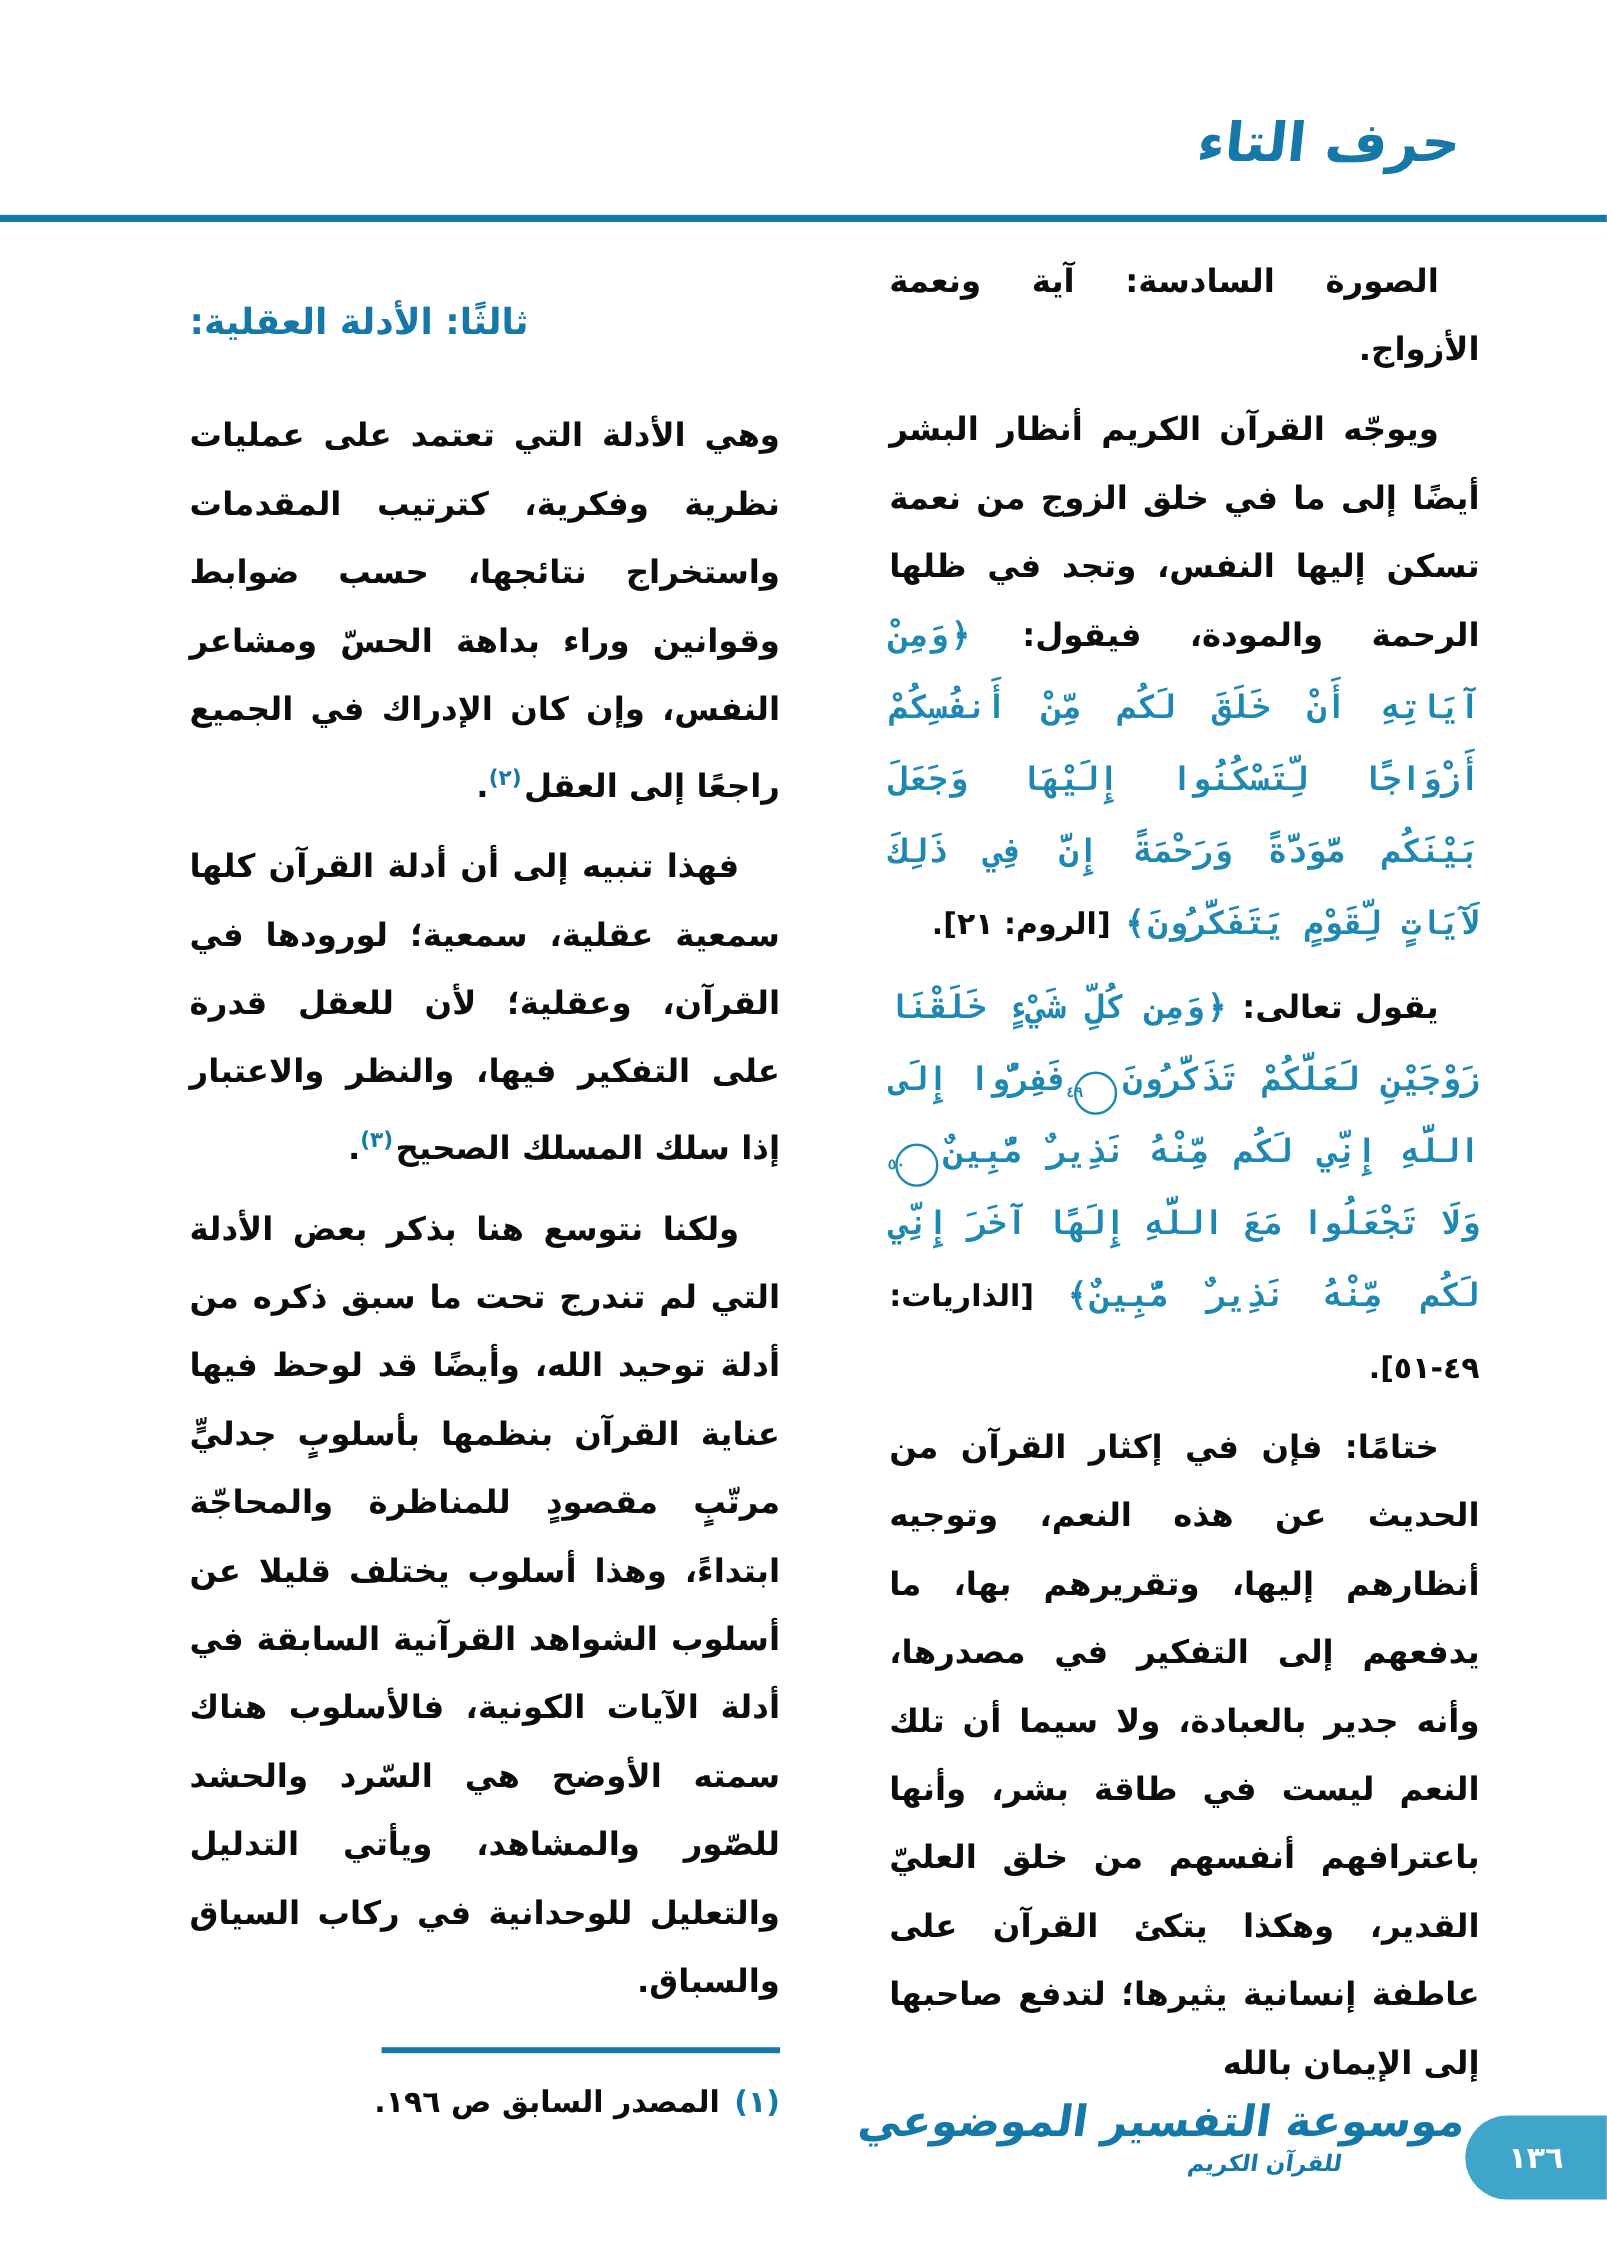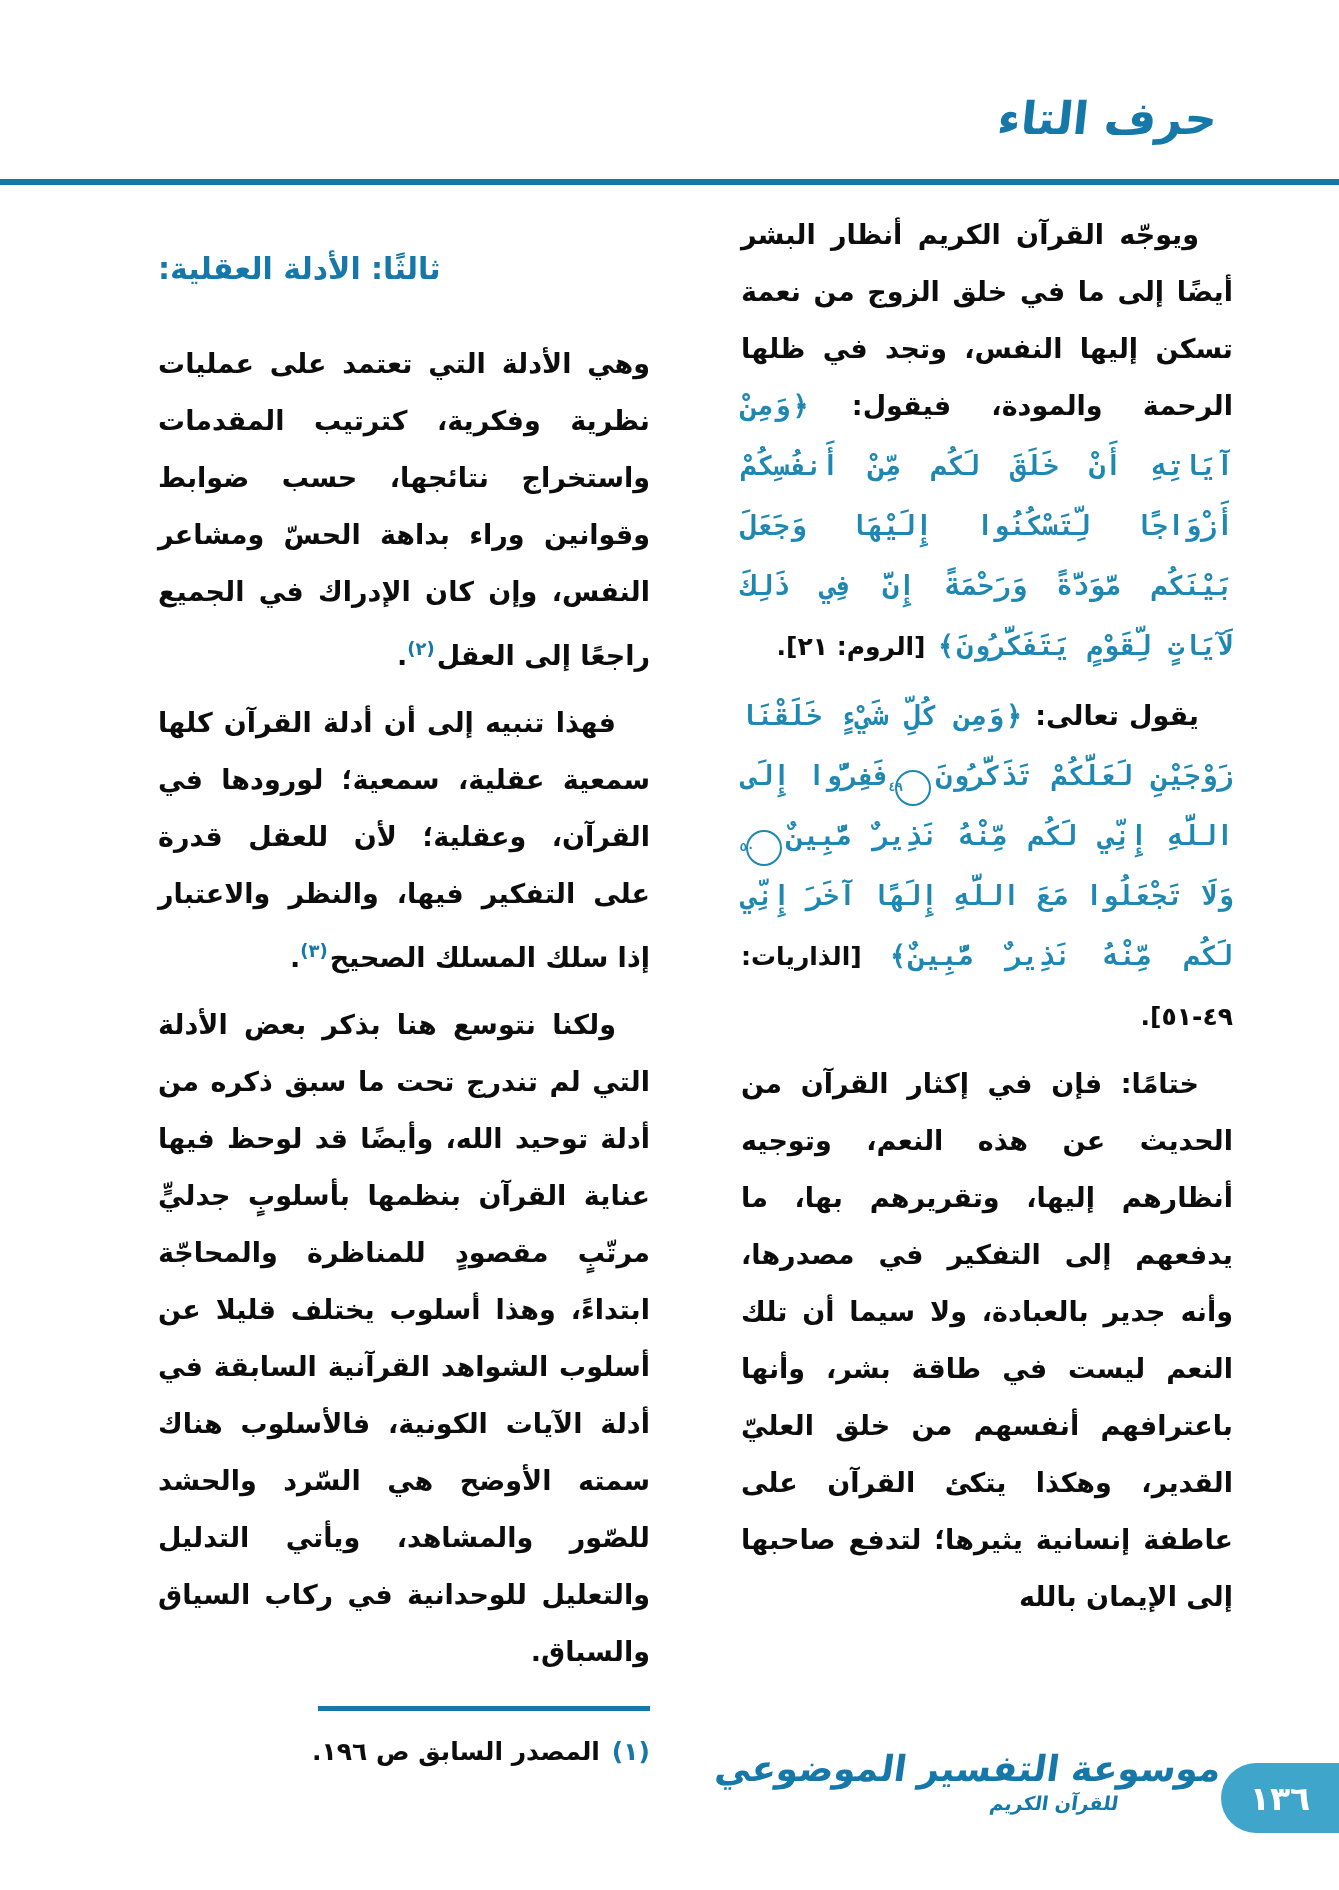--- a/index.html
+++ b/index.html
@@ -67,30 +67,33 @@
     white-space:nowrap;
   }
   .footer-logo .logo-sub{
     display:block;font-size:19px;font-weight:bold;margin-top:4px;
     transform:skewX(-8deg);
   }
   .page-chip{
     position:absolute;top:1763px;right:0;width:118px;height:70px;
     background:var(--chip);border-radius:36px 0 0 36px;
     display:flex;align-items:center;justify-content:center;
-    color:#ffffff;font-size:33px;font-weight:bold;
+    color:#ffffff;font-size:25px;font-weight:bold;
   }
 </style>
 </head>
 <body>
 
 <div class="chapter-title">حرف التاء</div>
 <div class="header-rule"></div>
 
 <div class="col col-right">
+  <p>
+    <span>الصورة السادسة: آية ونعمة الأزواج.</span>
+  </p>
   <p>
     <span>ويوجّه القرآن الكريم أنظار البشر أيضًا إلى ما في خلق الزوج من نعمة تسكن إليها النفس، وتجد في ظلها الرحمة والمودة، فيقول: </span><span class="verse"><span class="bracket">﴿</span><span>وَمِنْ آيَاتِهِ أَنْ خَلَقَ لَكُم مِّنْ أَنفُسِكُمْ أَزْوَاجًا لِّتَسْكُنُوا إِلَيْهَا وَجَعَلَ بَيْنَكُم مَّوَدَّةً وَرَحْمَةً إِنَّ فِي ذَلِكَ لَآيَاتٍ لِّقَوْمٍ يَتَفَكَّرُونَ</span><span class="bracket">﴾</span></span> <span class="verse-ref">[الروم: ٢١].</span>
   </p>
   <p>
     <span>يقول تعالى: </span><span class="verse"><span class="bracket">﴿</span><span>وَمِن كُلِّ شَيْءٍ خَلَقْنَا زَوْجَيْنِ لَعَلَّكُمْ تَذَكَّرُونَ</span><span class="ayah-num">٤٩</span><span>فَفِرُّوا إِلَى اللَّهِ إِنِّي لَكُم مِّنْهُ نَذِيرٌ مُّبِينٌ</span><span class="ayah-num">٥٠</span><span>وَلَا تَجْعَلُوا مَعَ اللَّهِ إِلَهًا آخَرَ إِنِّي لَكُم مِّنْهُ نَذِيرٌ مُّبِينٌ</span><span class="bracket">﴾</span></span> <span class="verse-ref">[الذاريات: ٤٩-٥١].</span>
   </p>
   <p>
     <span>ختامًا: فإن في إكثار القرآن من الحديث عن هذه النعم، وتوجيه أنظارهم إليها، وتقريرهم بها، ما يدفعهم إلى التفكير في مصدرها، وأنه جدير بالعبادة، ولا سيما أن تلك النعم ليست في طاقة بشر، وأنها باعترافهم أنفسهم من خلق العليّ القدير، وهكذا يتكئ القرآن على عاطفة إنسانية يثيرها؛ لتدفع صاحبها إلى الإيمان بالله</span>
   </p>
 </div>

